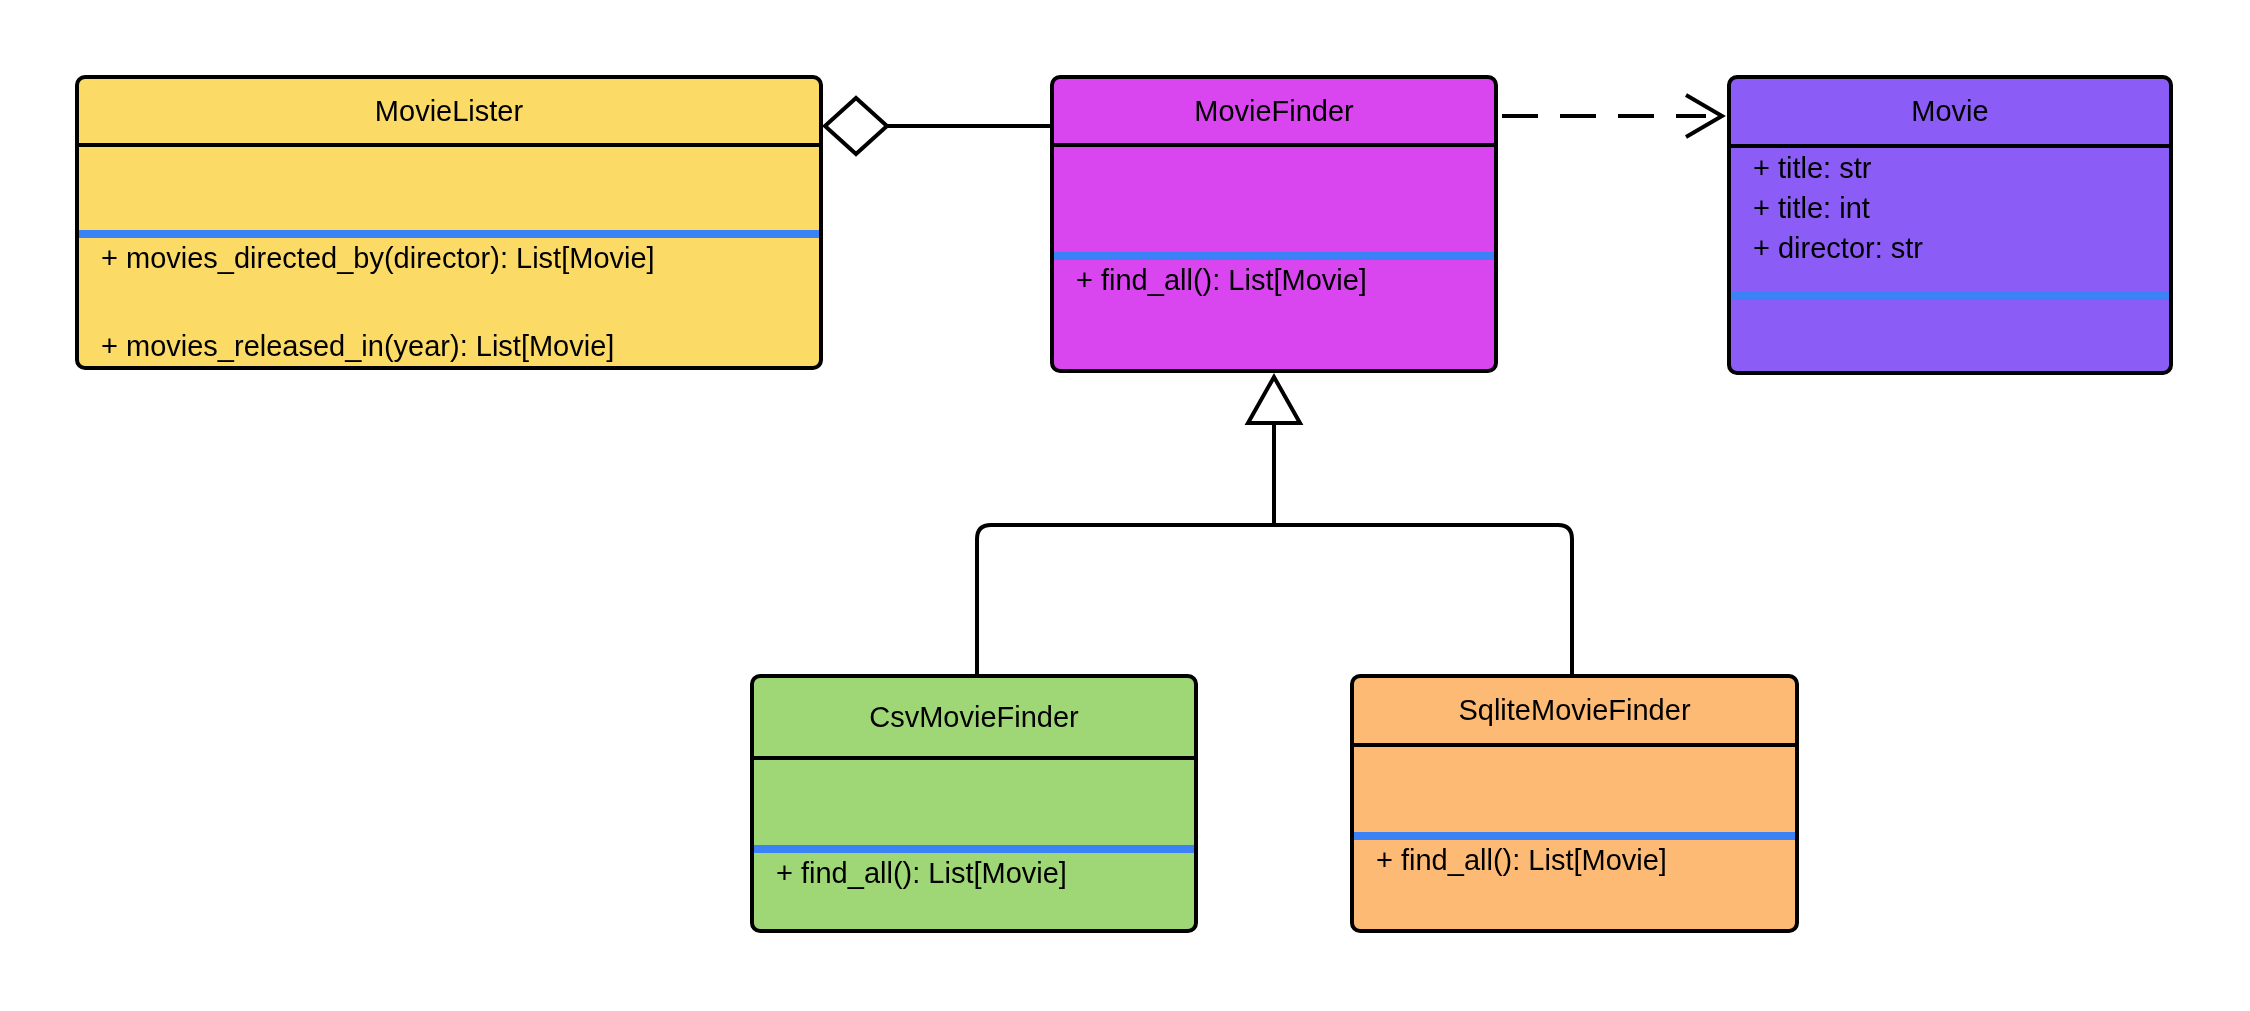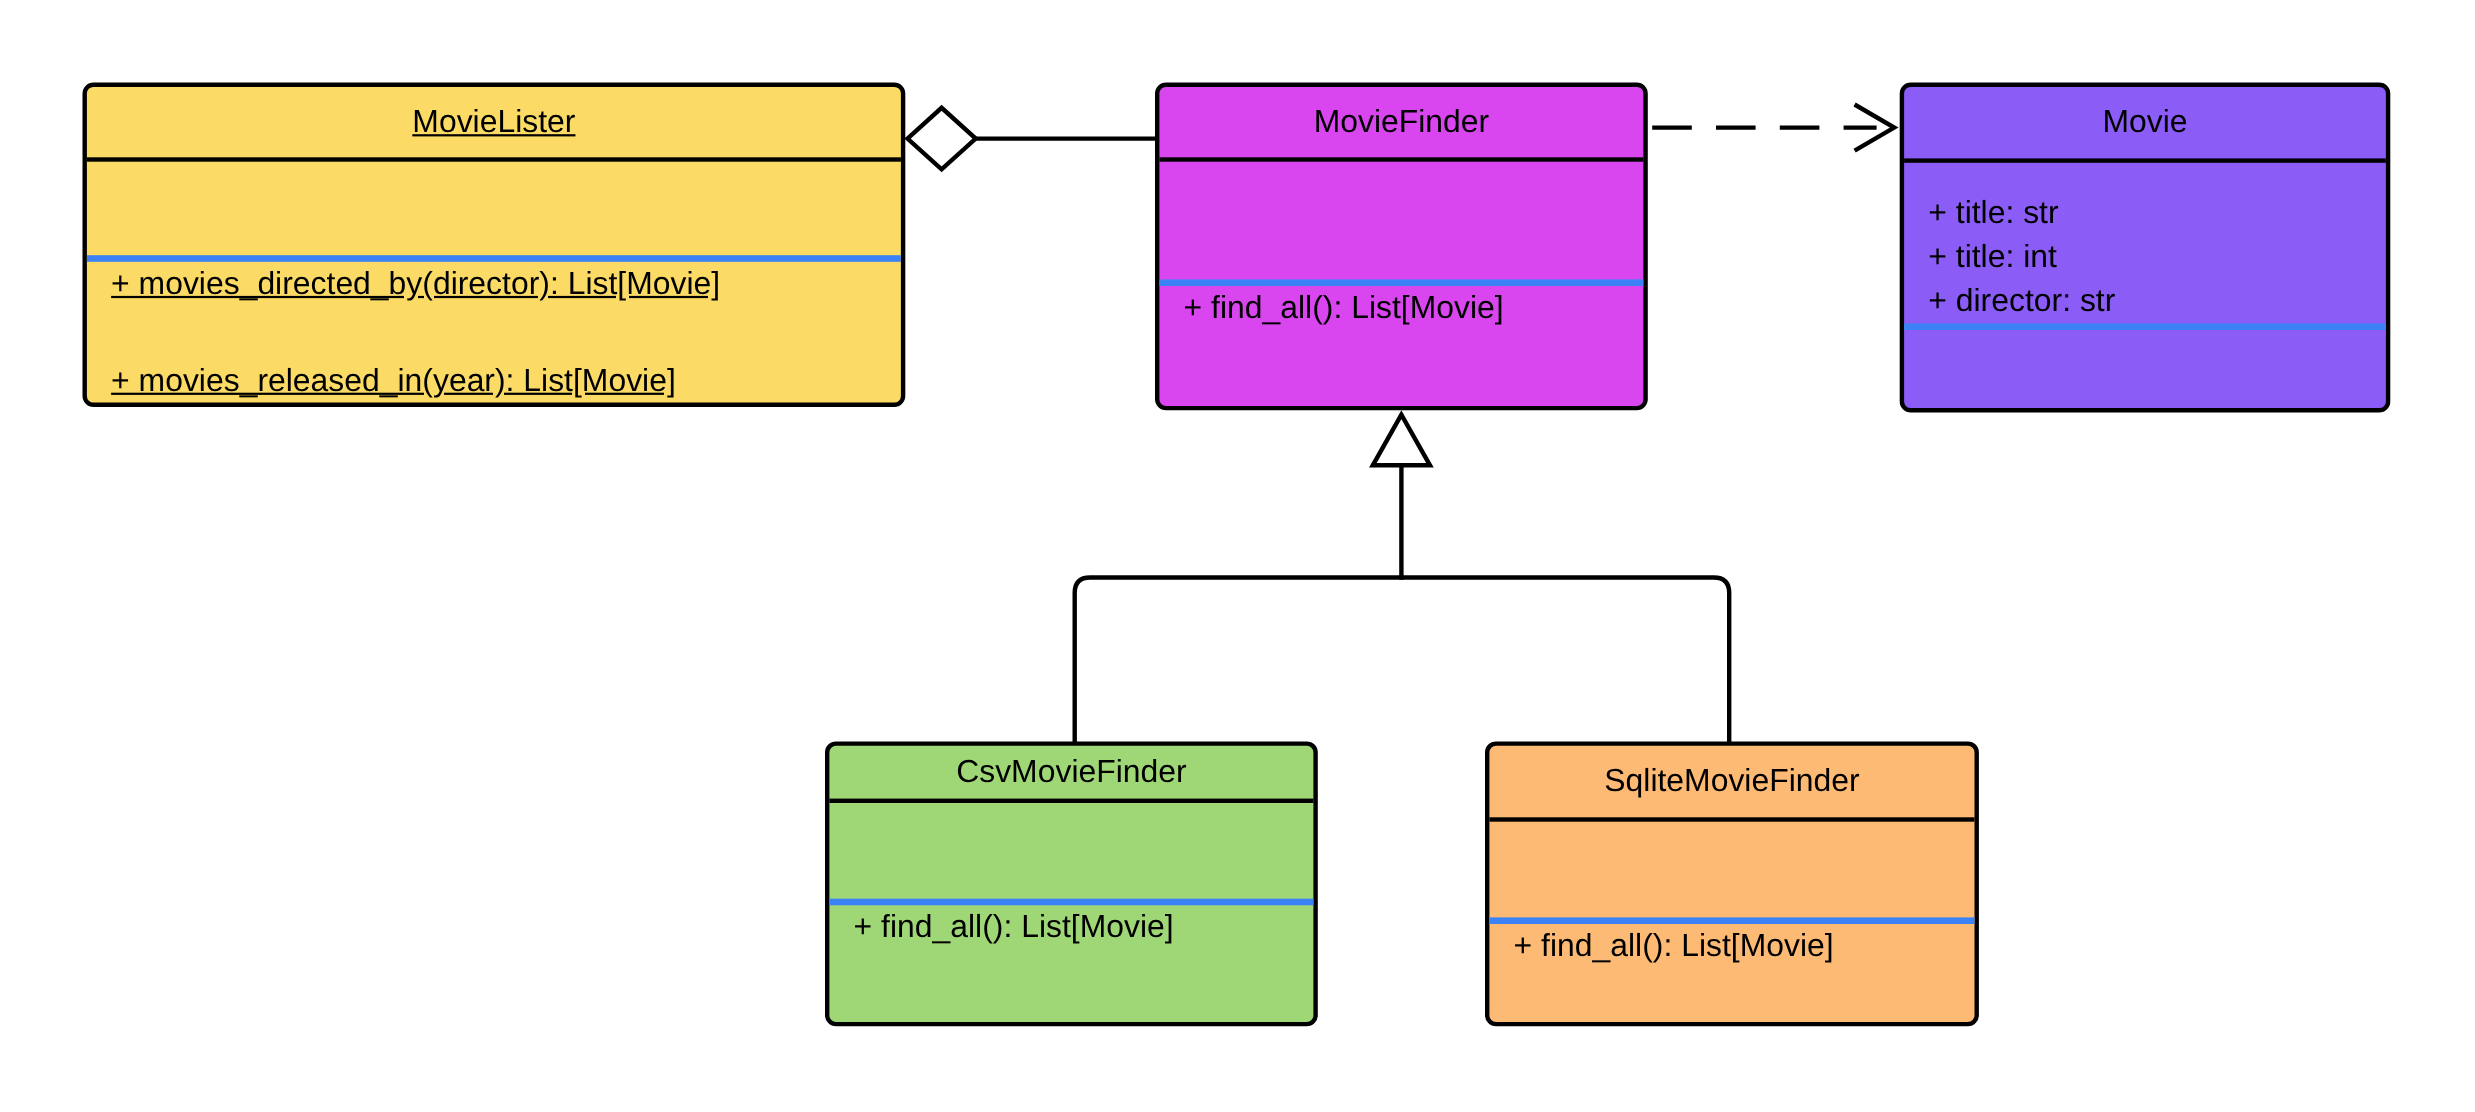--- a/index.html
+++ b/index.html
@@ -31,44 +31,44 @@
     font-size: 29px;
   }
   .c-title {
     display: flex;
     align-items: center;
     justify-content: center;
     white-space: nowrap;
   }
   .c-attrs {
     border-top: 4px solid #000000;
-    border-bottom: 6px solid #3b82f6;
+    border-bottom: 8px solid #3b82f6;
     display: flex;
     flex-direction: column;
-    justify-content: flex-end;
+    justify-content: flex-start;
     padding: 0 8px 0 22px;
   }
   .c-methods {
     flex: 1;
     display: flex;
     flex-direction: column;
     justify-content: space-between;
     padding: 0 8px 0 22px;
   }
   .line { line-height: 40px; white-space: nowrap; }
 
   
-  .ml  { left: 75px;   top: 75px;  width: 748px; height: 295px; text-decoration: underline; }
+  .ml  { left: 75px;   top: 75px;  width: 748px; height: 295px; }
   .ml .c-title  { height: 64px; }  .ml .c-attrs  { height: 95px; }
   .mf  { left: 1050px; top: 75px;  width: 448px; height: 298px; }
   .mf .c-title  { height: 64px; }  .mf .c-attrs  { height: 117px; }
   .mv  { left: 1727px; top: 75px;  width: 446px; height: 300px; }
   .mv .c-title  { height: 65px; }  .mv .c-attrs  { height: 156px; }
   .csv { left: 750px;  top: 674px; width: 448px; height: 259px; }
-  .csv .c-title { height: 48px; }  .csv .c-attrs { height: 97px; }
+  .csv .c-title { height: 78px; }  .csv .c-attrs { height: 97px; }
   .sq  { left: 1350px; top: 674px; width: 449px; height: 259px; }
   .sq .c-title  { height: 65px; }  .sq .c-attrs  { height: 97px; }
 </style>
 </head>
 <body>
 
 <div class="canvas">
 
   <svg class="connectors" viewBox="0 0 2250 1011" xmlns="http://www.w3.org/2000/svg">
 

